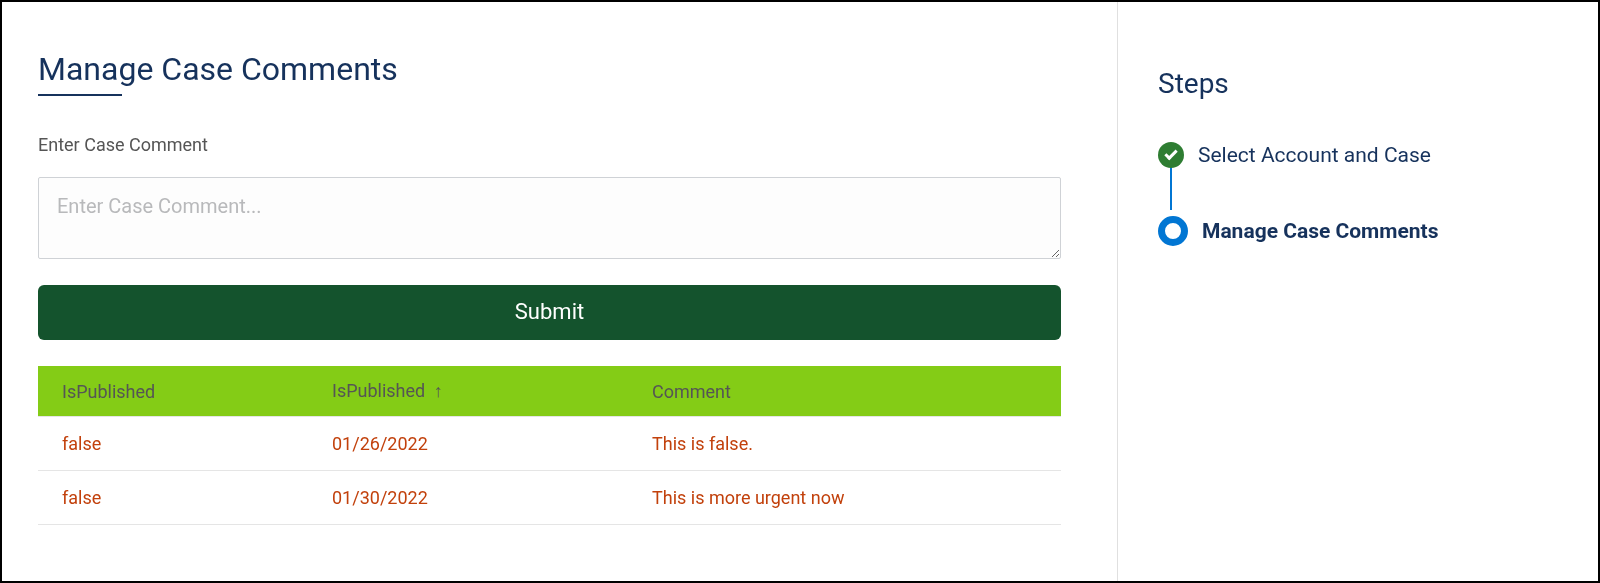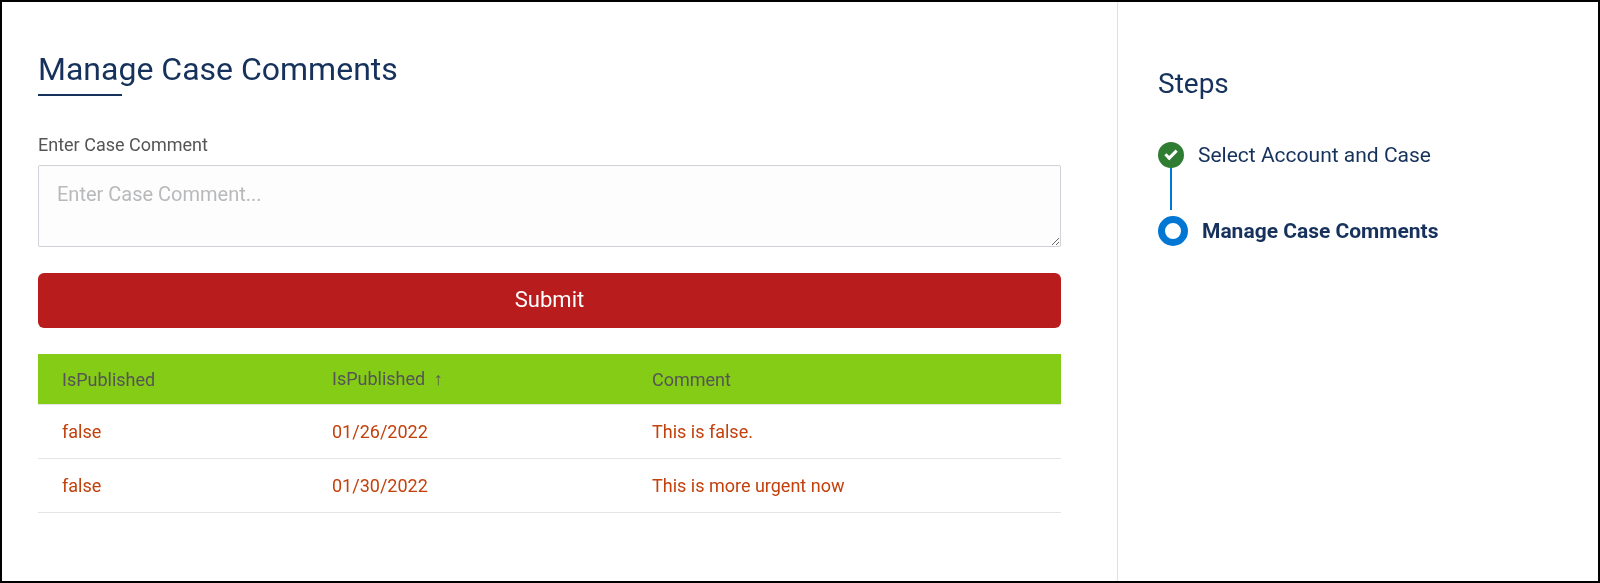--- a/index.html
+++ b/index.html
@@ -31,40 +31,40 @@
   }
   .title-underline {
     width: 84px;
     height: 2px;
     background: #16325c;
     margin-bottom: 38px;
   }
   .field-label {
     font-size: 18px;
     color: #555;
-    margin-bottom: 10px;
+    margin-bottom: 22px;
     display: block;
   }
   .comment-input {
     width: 100%;
     min-height: 82px;
     resize: vertical;
     border: 1px solid #cfd2d6;
     border-radius: 2px;
     padding: 16px 18px;
     font-size: 20px;
     font-family: inherit;
     color: #333;
     background: #fdfdfd;
   }
   .comment-input::placeholder { color: #b8b9bb; }
   .submit-btn {
     width: 100%;
     margin-top: 26px;
-    background: #b91c1c;
+    background: #14532d;
     color: #fff;
     border: none;
     border-radius: 6px;
     padding: 14px 0 16px 0;
     font-size: 22px;
     cursor: pointer;
     font-family: inherit;
   }
   .datatable { margin-top: 26px; width: 100%; border-collapse: collapse; }
   .datatable th {

